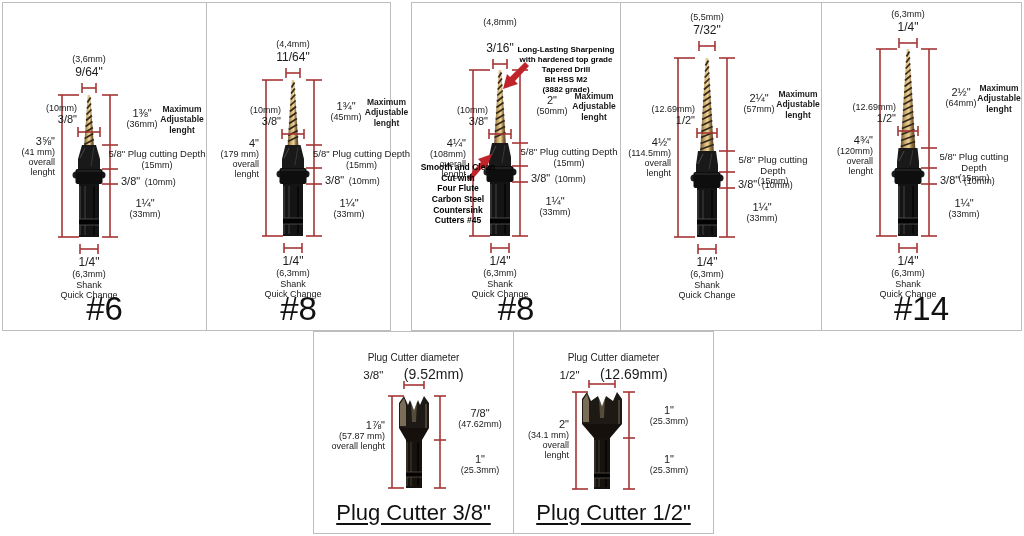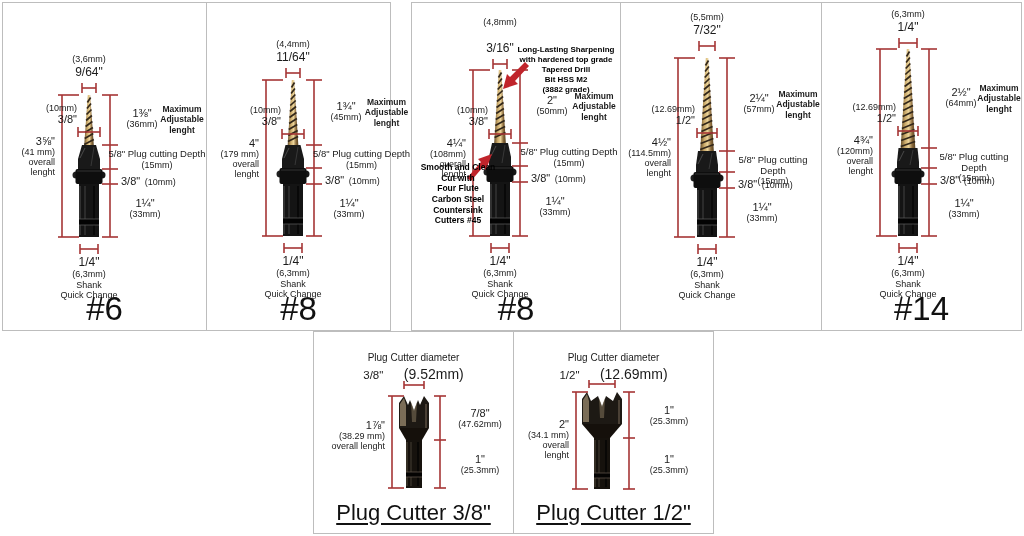--- a/index.html
+++ b/index.html
@@ -533,21 +533,21 @@
         <line x1="74" y1="156" x2="90" y2="156" stroke="#a53535" stroke-width="1.6"></line>
         <line x1="126" y1="64" x2="126" y2="156" stroke="#a53535" stroke-width="1.6"></line>
         <line x1="120" y1="64" x2="132" y2="64" stroke="#a53535" stroke-width="1.6"></line>
         <line x1="120" y1="108" x2="132" y2="108" stroke="#a53535" stroke-width="1.6"></line>
         <line x1="120" y1="156" x2="132" y2="156" stroke="#a53535" stroke-width="1.6"></line>
       </svg>
     <div class="pc-diam-label">Plug Cutter diameter</div>
     <div class="pc-diam-val"><span class="in">3/8"</span> <span class="mm">(9.52mm)</span></div>
     <div class="lbl overall-wrap tr" style="top: 87px; left: 2px; width: 69px;">
       <div class="mid">1⅞"</div>
-      <div class="small">(38.29 mm)</div>
+      <div class="small">(57.87 mm)</div>
       <div class="small">overall lenght</div>
     </div>
     <div class="lbl seg1" style="top: 75px; left: 131px; width: 70px;">
       <div class="mid">7/8"</div>
       <div class="small">(47.62mm)</div>
     </div>
     <div class="lbl seg2" style="top: 121px; left: 131px; width: 70px;">
       <div class="mid">1"</div>
       <div class="small">(25.3mm)</div>
     </div>

